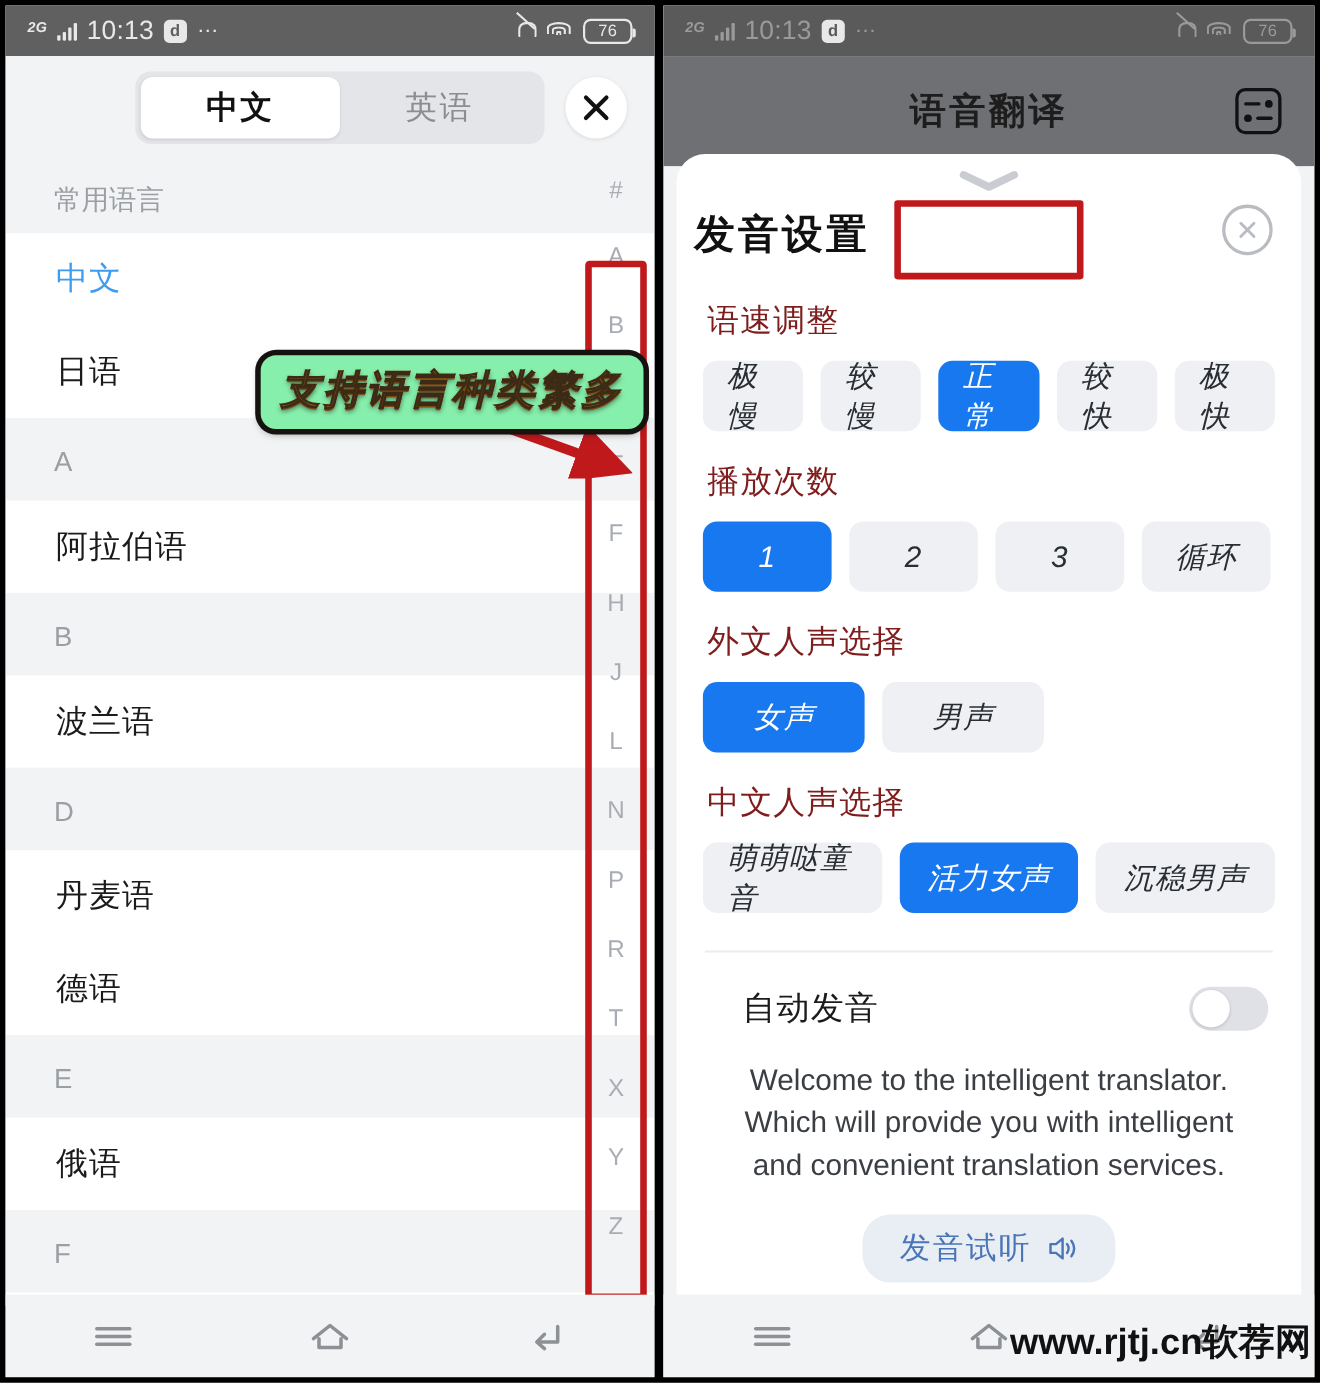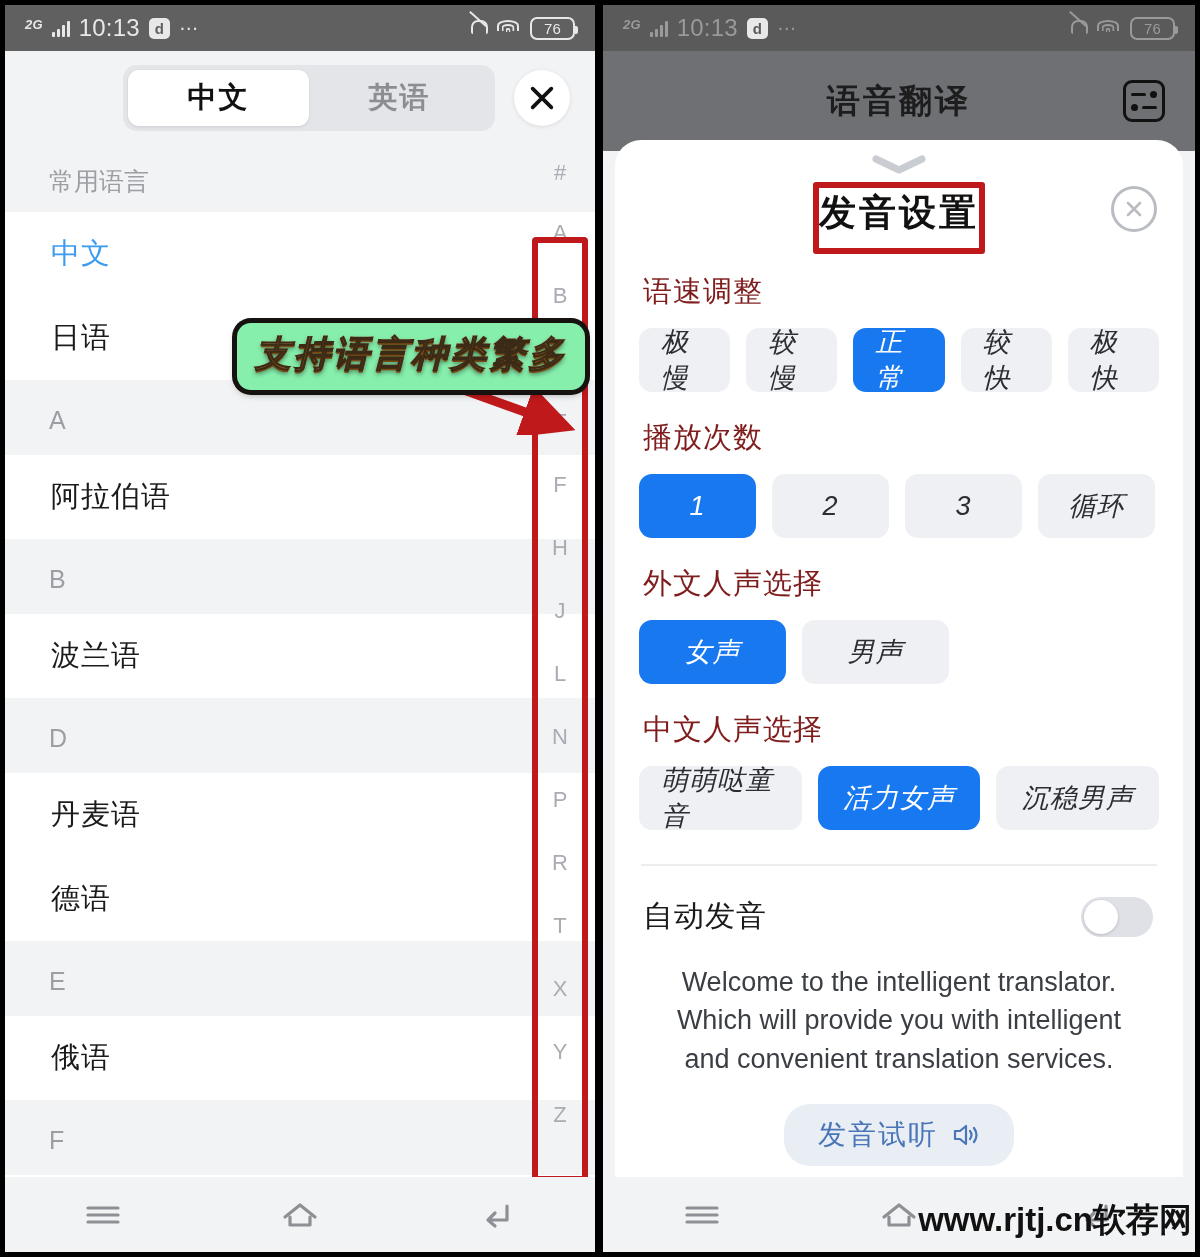--- a/index.html
+++ b/index.html
@@ -69,21 +69,21 @@
   .lang-header {
     height:94px; background:#f2f3f5; display:flex; align-items:center;
     padding:0 18px 0 0; position:relative;
   }
   .seg {
     margin-left:118px; width:372px; height:66px; background:#e3e5e8;
     border-radius:14px; display:flex; padding:5px; gap:0;
   }
   .seg-btn {
     flex:1; border-radius:11px; display:flex; align-items:center; justify-content:center;
-    font-size:29px; color:#8b8d91; letter-spacing:2px;font-weight:bold;
+    font-size:29px; color:#8b8d91; letter-spacing:2px;
   }
   .seg-btn.active { background:#fff; color:#111; font-weight:600; box-shadow:0 1px 3px rgba(0,0,0,.10); }
   .close-btn {
     position:absolute; right:25px; top:50%; transform:translateY(-50%);
     width:56px;height:56px;border-radius:50%;background:#fff;
     display:flex;align-items:center;justify-content:center;
     box-shadow:0 1px 4px rgba(0,0,0,.10);
   }
   .close-btn svg{ width:28px;height:28px;}
 
@@ -159,21 +159,21 @@
   .r-gear .bar{ height:3px; background:#111; border-radius:2px;}
   .r-gear .row:nth-child(1) .bar{ flex:1 }
   .r-gear .row:nth-child(2) .bar{ flex:1 }
 
   .sheet {
     position:absolute; left:12px; right:12px; top:135px; bottom:75px;
     background:#fff; border-radius:26px 26px 0 0; overflow:hidden;
   }
   .sheet-grip { display:flex; justify-content:center; padding-top:14px; }
   .sheet-grip svg{ width:58px; height:20px; }
-  .sheet-head { position:relative; text-align:center; padding:10px 0 4px;}
+  .sheet-head { position:relative; text-align:left; padding:10px 0 4px;}
   .sheet-title { font-size:37px; font-weight:600; color:#111; letter-spacing:3px; display:inline-block; padding:4px 16px; }
   .title-box {
     position:absolute; left:50%; transform:translateX(-50%); top:8px;
     width:172px; height:72px; border:6px solid #c0191b; border-radius:3px;
   }
   .sheet-close{
     position:absolute; right:26px; top:12px; width:46px;height:46px;
     border:3px solid #b9bcc1; border-radius:50%;
     display:flex;align-items:center;justify-content:center;
   }
@@ -193,21 +193,21 @@
   .row-count .chip { width:117px; }
   .row-foreign .chip { width:147px; }
   .row-cn .chip { flex:1; }
 
   .divider { height:2px; background:#ededef; margin:34px 26px 0; }
 
   .auto-row {
     display:flex; align-items:center; justify-content:space-between;
     padding:30px 30px 0 28px;
   }
-  .auto-label { font-size:30px; color:#1b1b1b; letter-spacing:1px;}
+  .auto-label { font-size:30px; color:#1b1b1b; letter-spacing:1px;margin-left:32px;}
   .switch { width:72px;height:40px;border-radius:20px;background:#dfe1e6; position:relative;}
   .switch .knob{ position:absolute; left:3px; top:3px; width:34px;height:34px;border-radius:50%;background:#fff; box-shadow:0 1px 3px rgba(0,0,0,.18);}
 
   .welcome {
     text-align:center; font-size:27px; color:#3b3f44; line-height:1.42;
     padding:26px 52px 0;
   }
   .try-wrap{ display:flex; justify-content:center; padding-top:26px;}
   .try-btn {
     background:#e9eef5; color:#4a76b8; border-radius:26px;

